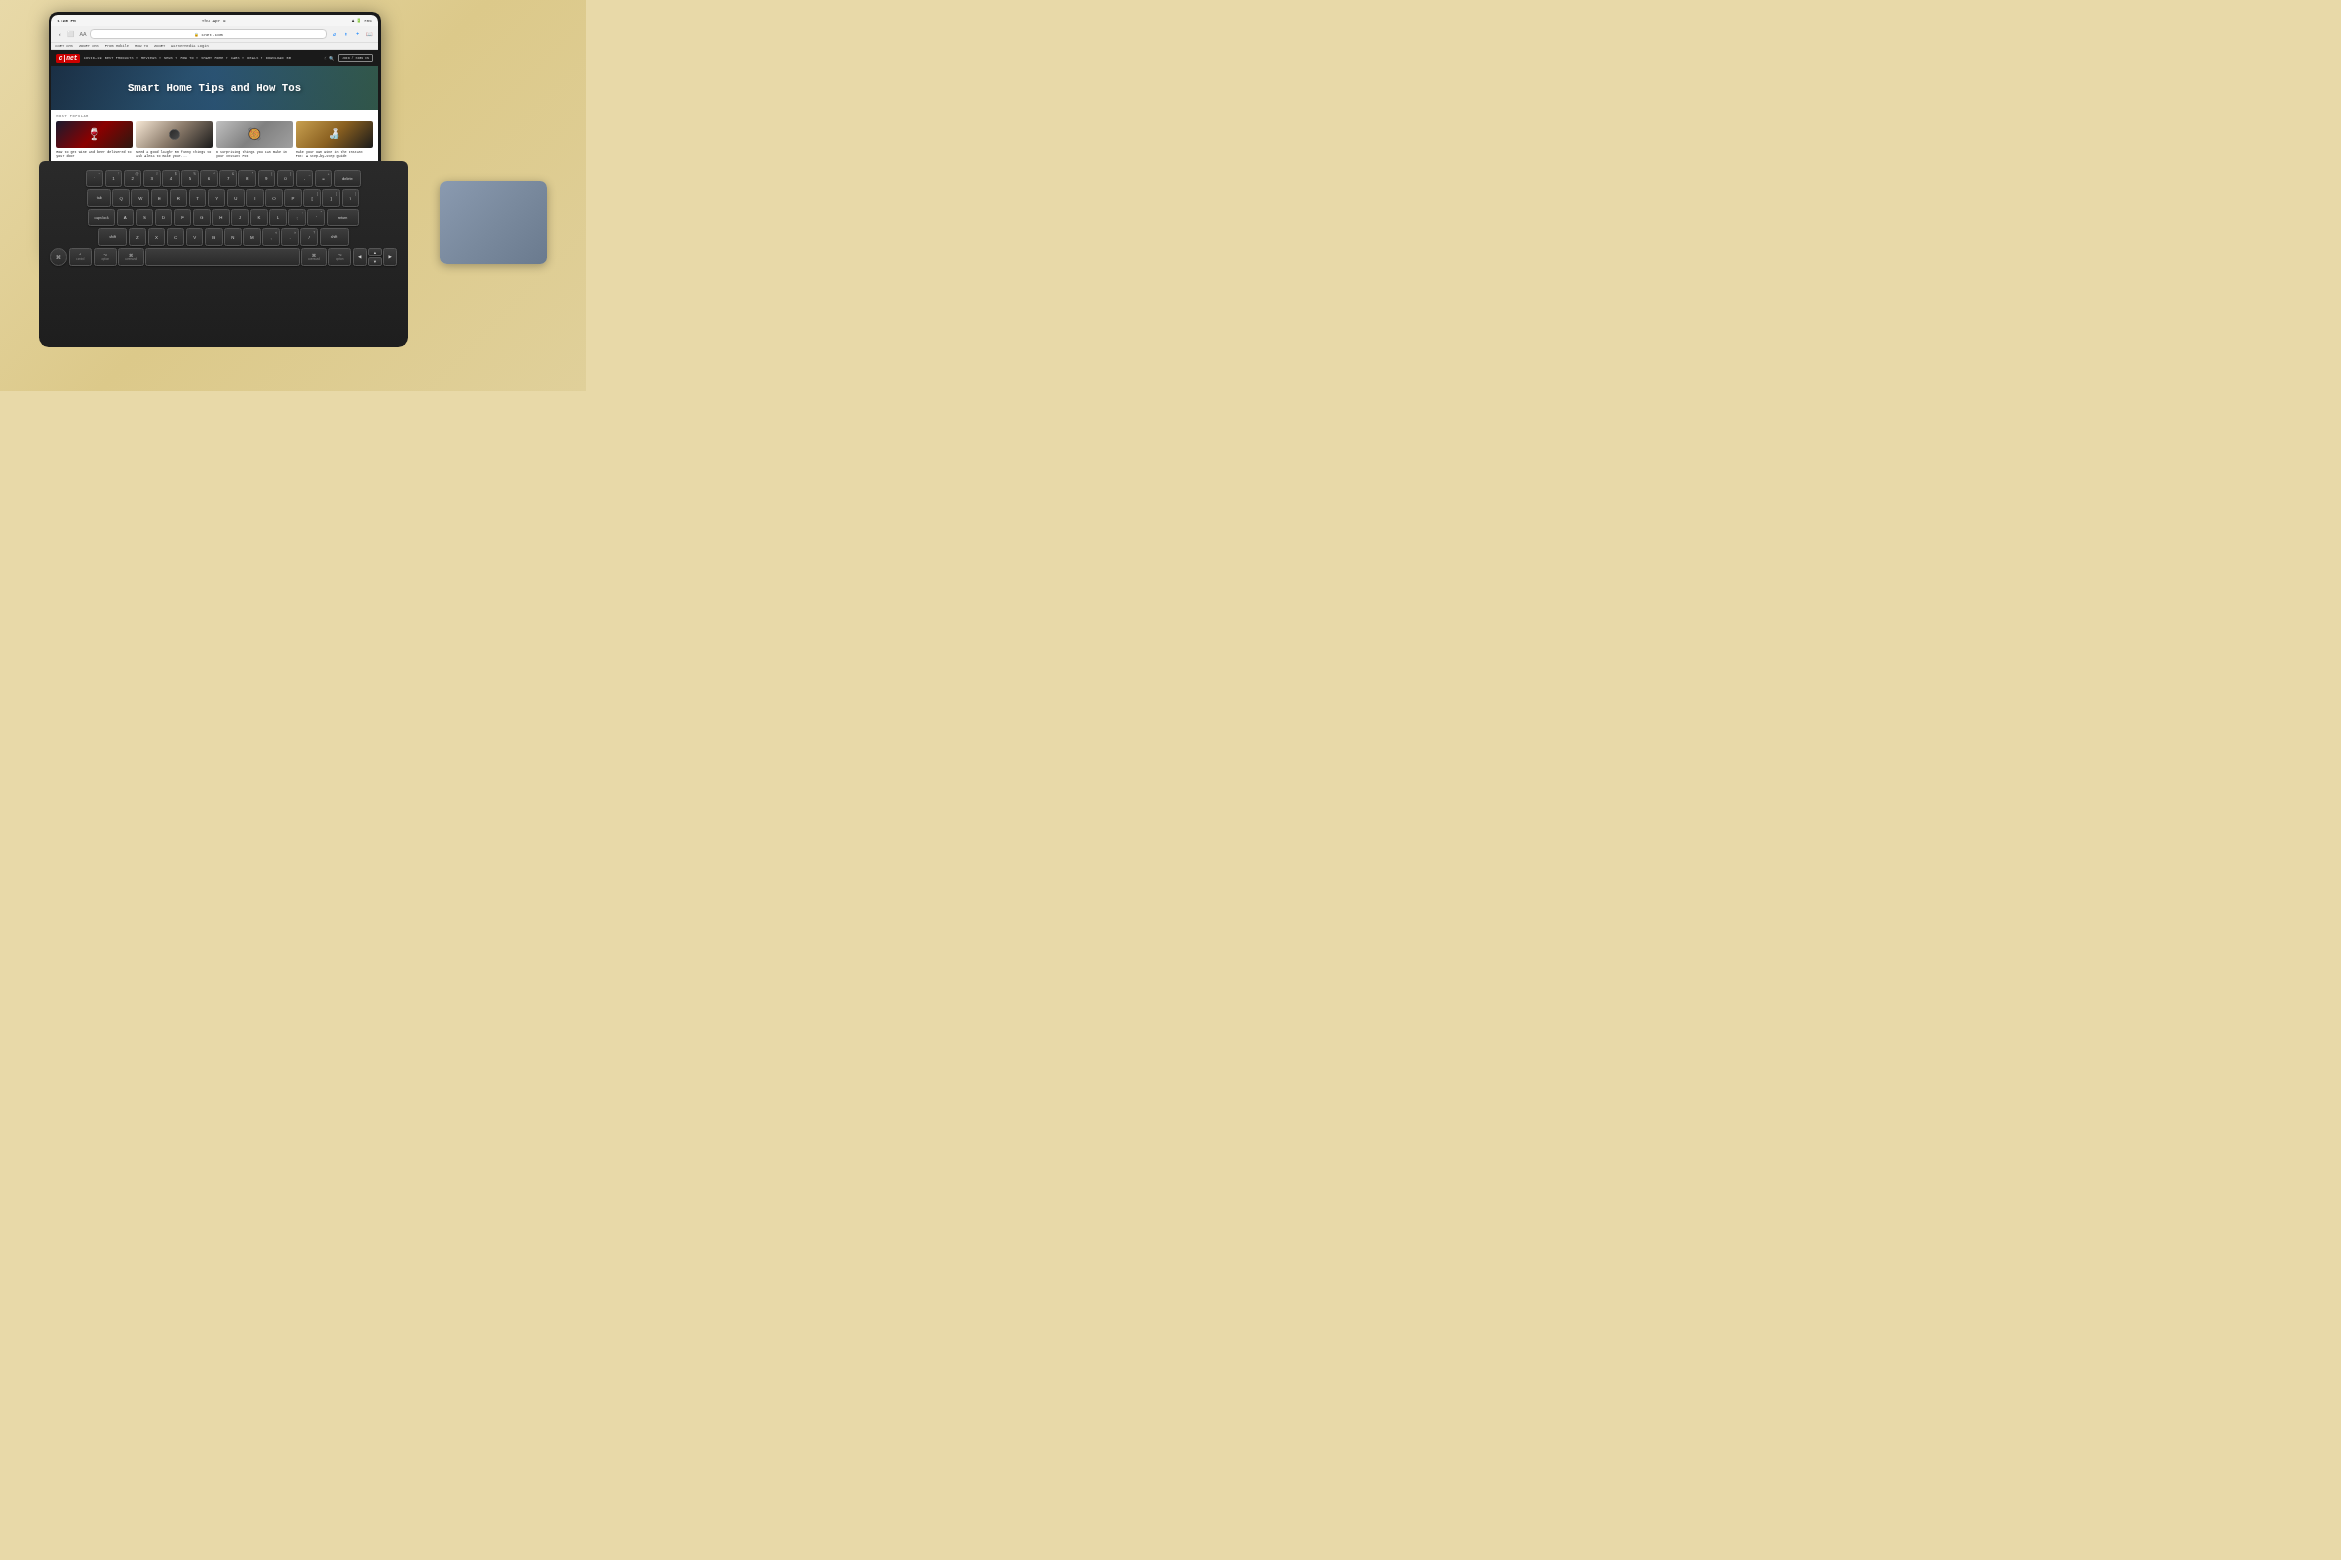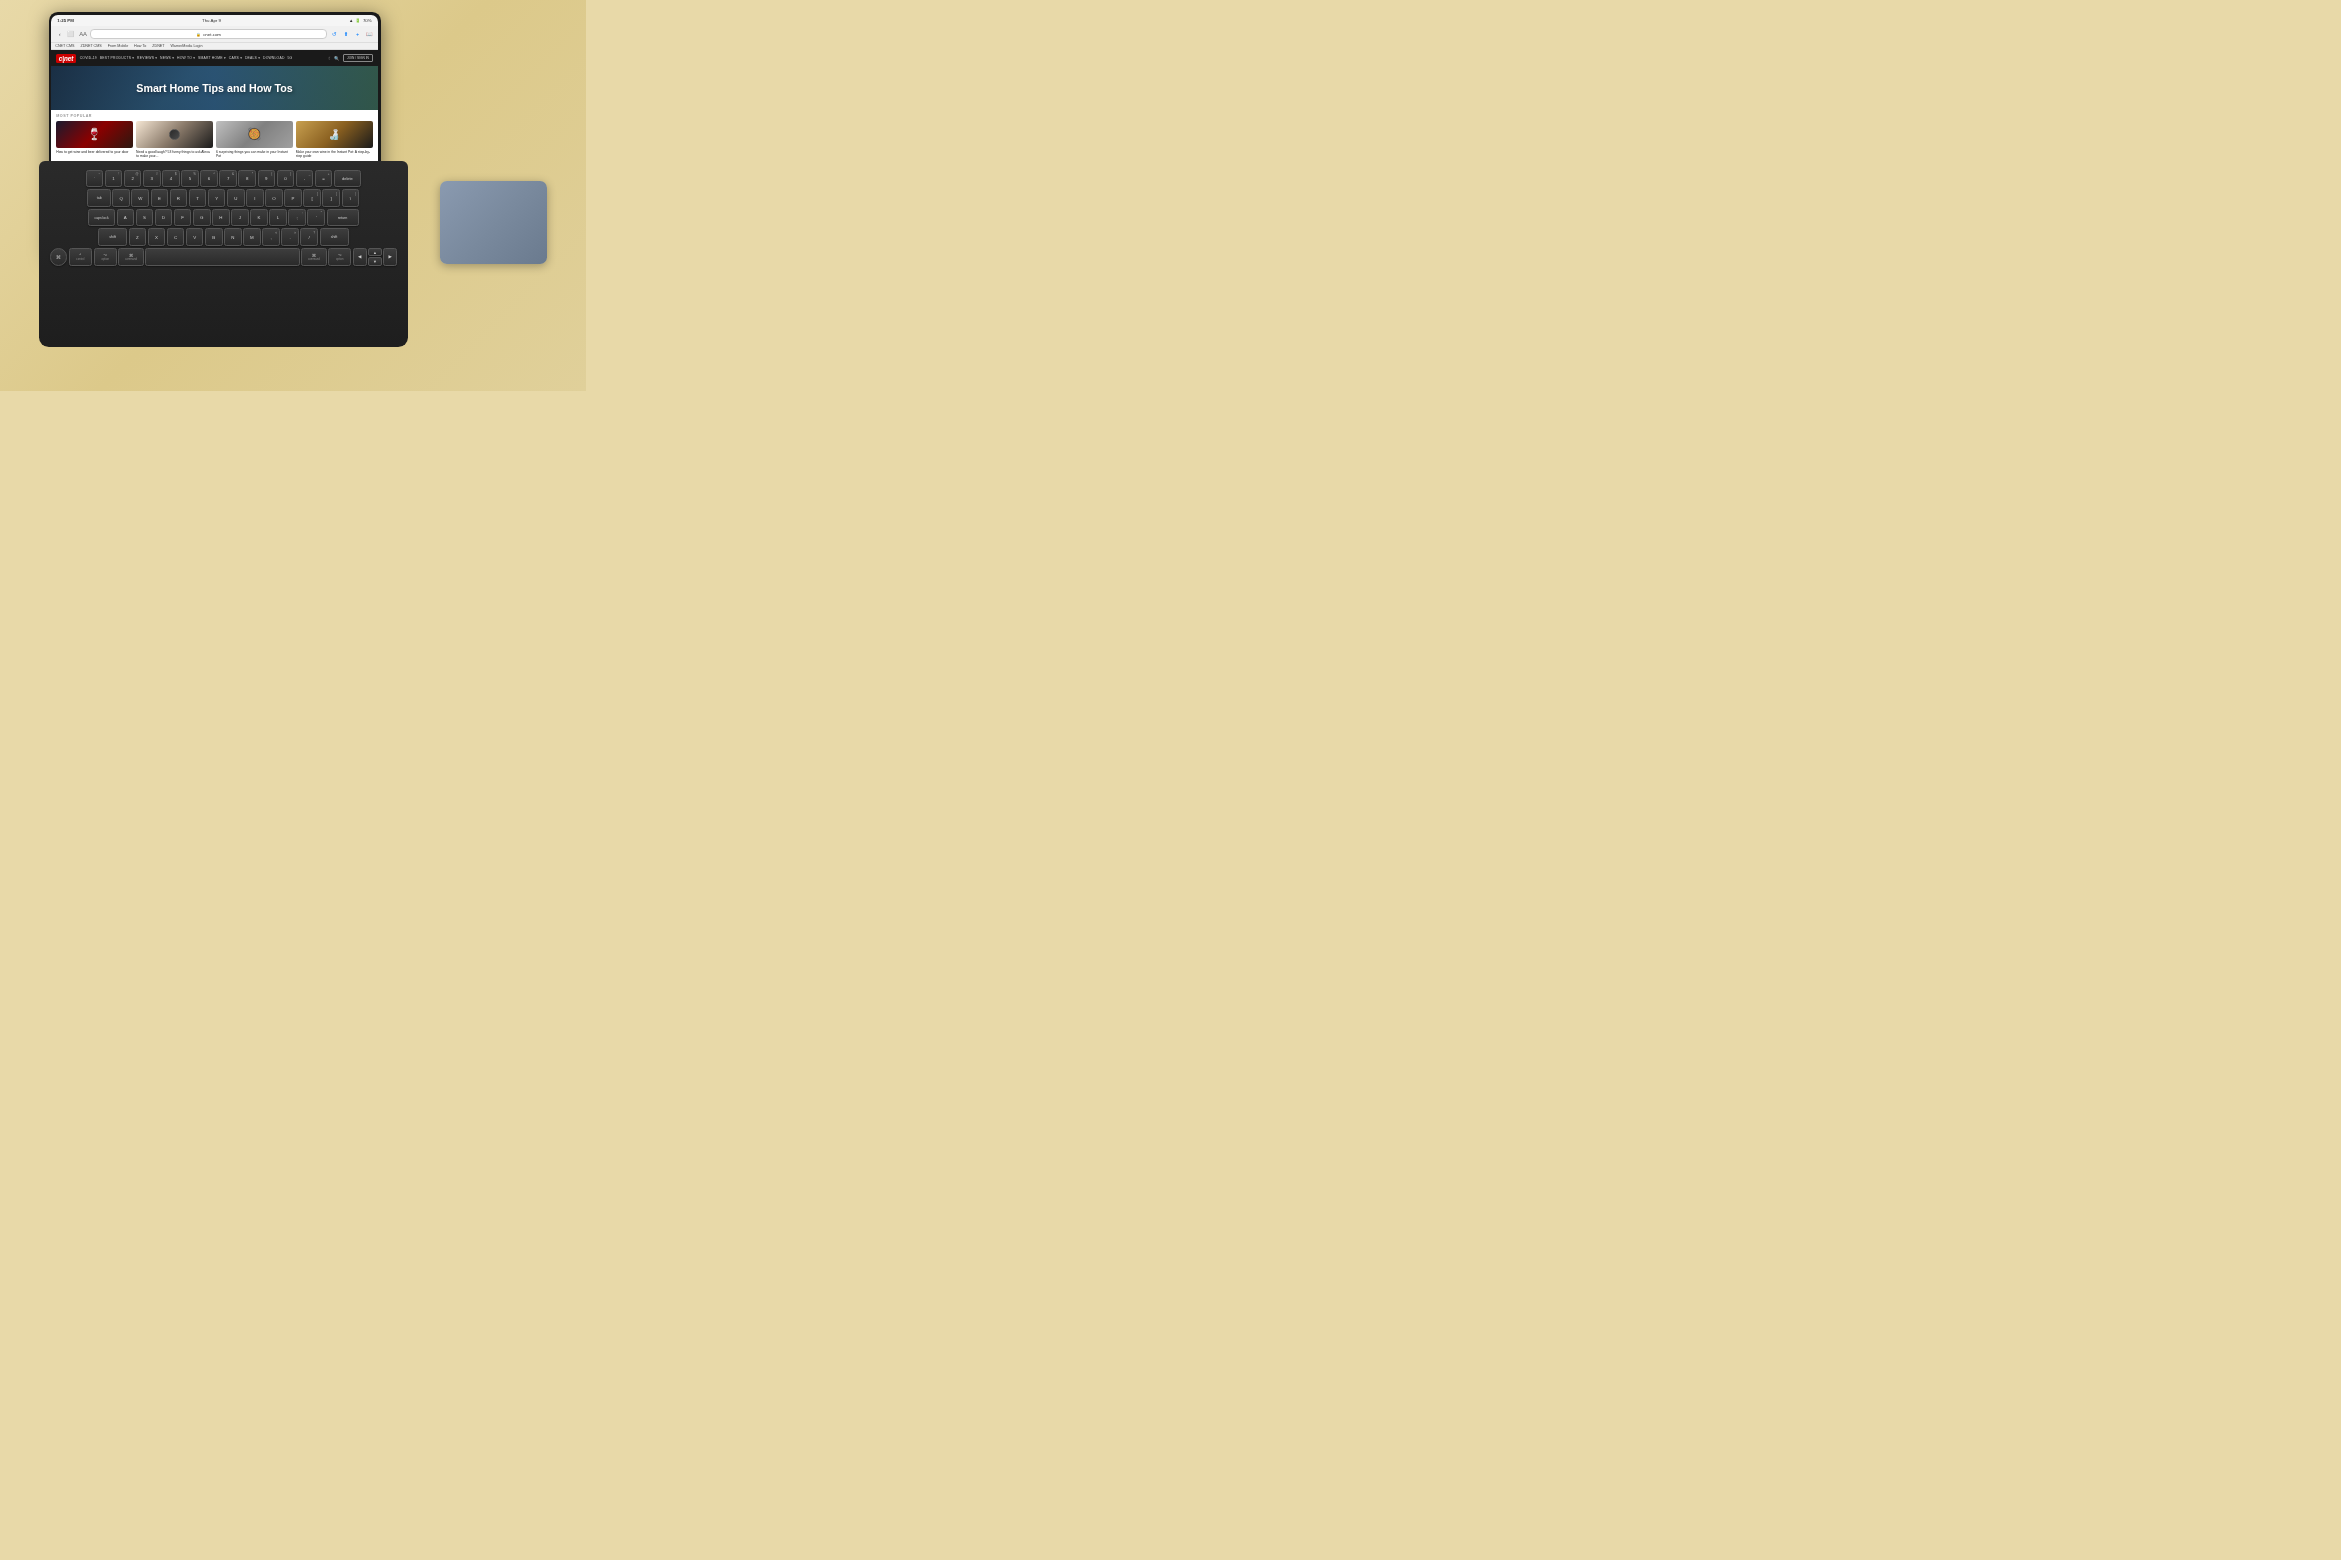--- a/index.html
+++ b/index.html
@@ -55,20 +55,21 @@
       box-shadow: 0 4.9px 19.5px rgba(0,0,0,0.5);
     }
 
     .ipad-screen {
       width: 100%;
       height: 100%;
       background: #000000;
       border-radius: 6.8px;
       overflow: hidden;
       position: relative;
+      font-family: Liberation Mono, monospace;
     }
 
     
     .status-bar {
       width: 100%;
       height: 10.7px;
       background: #f5f5f5;
       display: flex;
       align-items: center;
       justify-content: space-between;

